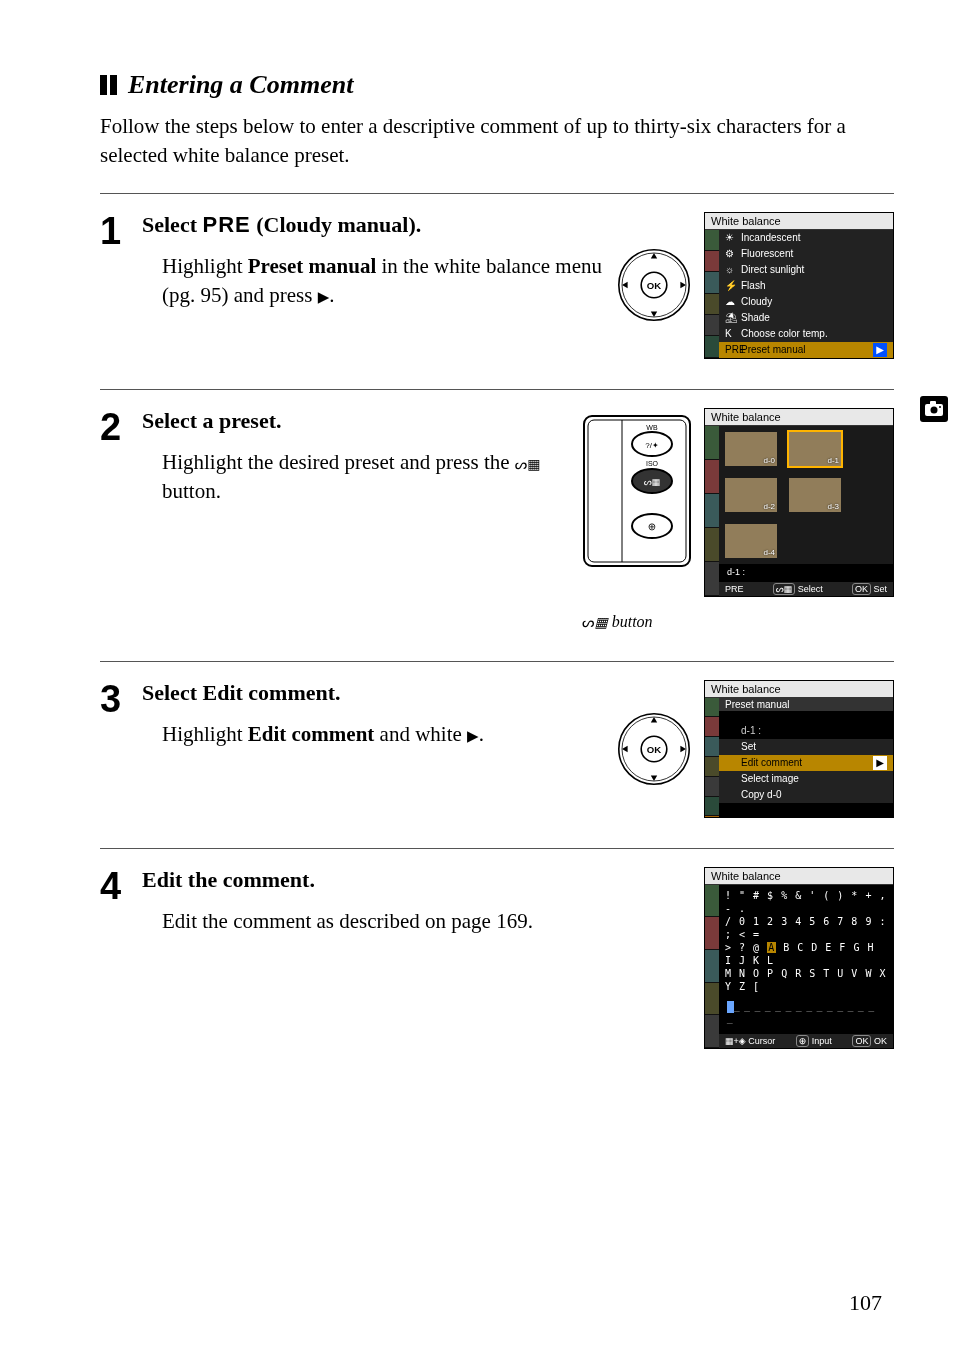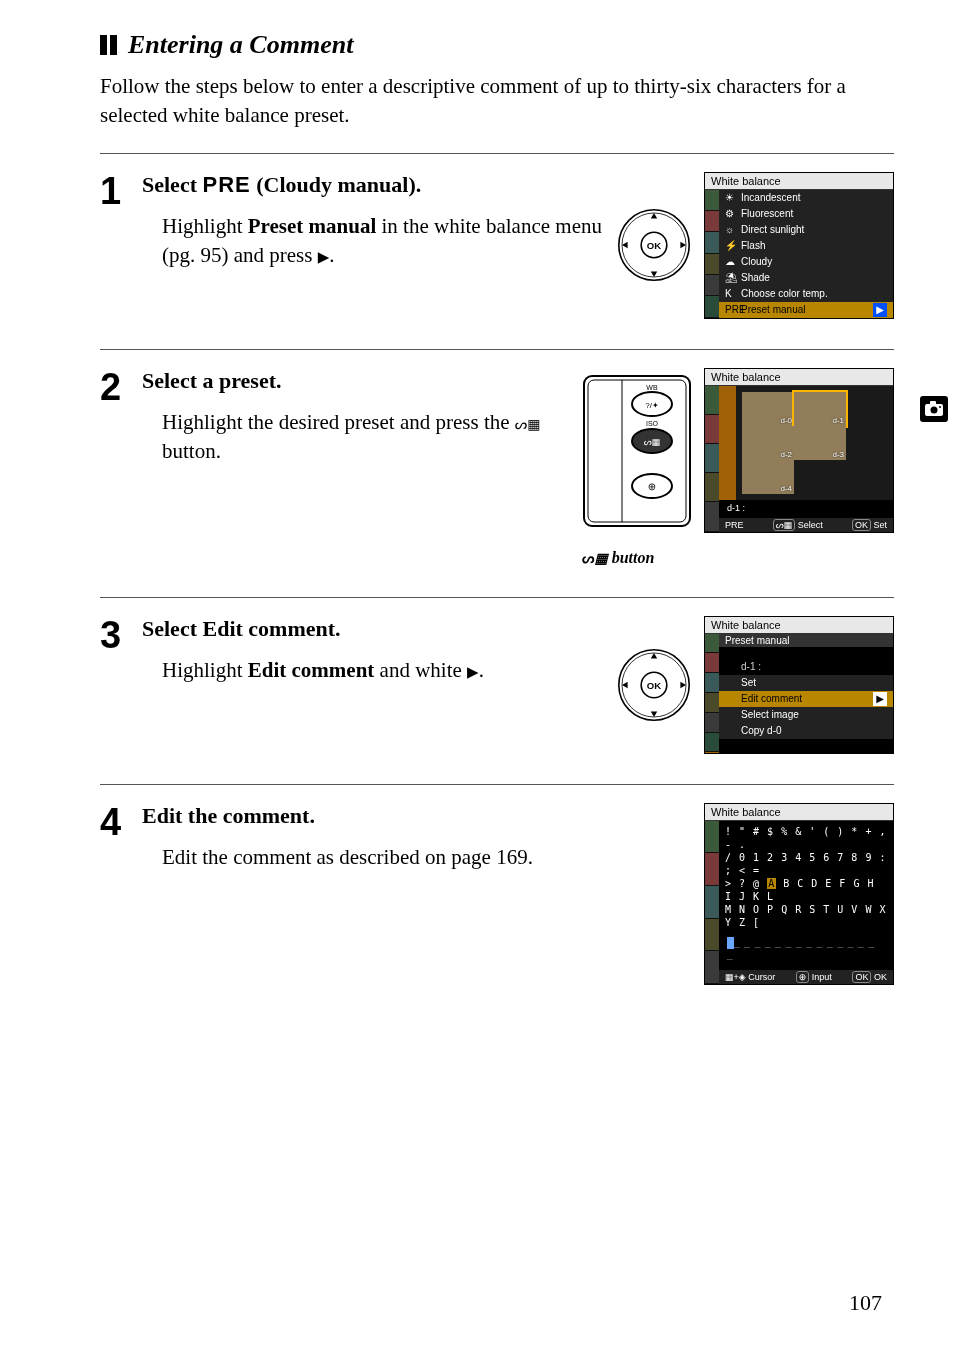--- a/index.html
+++ b/index.html
@@ -1,17 +1,17 @@
 <!DOCTYPE html>
 <html><head>
 <meta charset="utf-8">
 <style>
   * { box-sizing: border-box; margin: 0; padding: 0; }
   html, body { width: 954px; height: 1352px; background: #fff; font-family: "Times New Roman", serif; color: #000; }
-  .page { position: relative; width: 954px; height: 1352px; padding: 30px 60px 40px 100px; }
+  .page { position: relative; width: 954px; height: 1352px; padding: 70px 60px 40px 100px; }
   .section-title { font-size: 26px; font-weight: bold; font-style: italic; margin-bottom: 10px; font-family: "Times New Roman", serif; }
   .bars { display: inline-block; vertical-align: middle; margin-right: 8px; }
   .bars span { display: inline-block; width: 7px; height: 20px; background: #000; margin-right: 3px; }
   .intro { font-size: 21px; line-height: 1.4; margin-bottom: 22px; }
   .step { border-top: 1px solid #555; padding: 18px 0 30px 0; display: flex; align-items: flex-start; }
   .step-num { font-size: 38px; font-weight: bold; width: 42px; flex-shrink: 0; line-height: 1; font-family: Arial, sans-serif; }
   .step-body { flex: 1; padding-right: 10px; }
   .step-head { font-size: 22px; font-weight: bold; margin-bottom: 14px; }
   .step-text { font-size: 21px; line-height: 1.4; padding-left: 20px; }
   .step-text b { font-weight: bold; }
@@ -20,38 +20,38 @@
   
   .lcd { width: 190px; background: #a16207; font-family: Arial, sans-serif; font-size: 10px; color: #fff; border: 1px solid #000; }
   .lcd-title { background: #e8e8e8; color: #000; padding: 2px 6px; font-size: 11px; border-bottom: 1px solid #333; }
   .lcd-row { padding: 1px 6px 1px 22px; position: relative; background: #222; line-height: 14px; }
   .lcd-row.hl { background: #b88600; color: #000; }
   .lcd-row .ico { position: absolute; left: 6px; top: 1px; font-size: 10px; }
   .lcd-side { display: flex; }
   .lcd-tabs { width: 14px; display: flex; flex-direction: column; }
   .lcd-tab { flex: 1; border-bottom: 1px solid #111; }
   .lcd-main { flex: 1; }
-  .lcd-thumbs { display: flex; flex-wrap: wrap; padding: 6px; gap: 0; background: #1a1a1a; margin-left: 17px; }
+  .lcd-thumbs { display: flex; flex-wrap: wrap; padding: 6px; gap: 12px; background: #1a1a1a; }
   .thumb { width: 52px; height: 34px; background: #917d5a; position: relative; }
   .thumb.sel { outline: 2px solid #ffb400; }
   .thumb span { position: absolute; bottom: 1px; right: 2px; font-size: 8px; color: #fff; text-shadow: 0 0 2px #000; }
   .lcd-foot { background: #222; padding: 2px 6px; font-size: 9px; display: flex; justify-content: space-between; }
   .lcd-strip { padding: 3px 8px; background: #000; color: #fff; font-size: 9px; line-height: 1.3; }
   .lcd-sub { background: #333; color: #fff; padding: 1px 6px; font-size: 10px; }
   .lcd-kb { background: #000; color: #fff; font-family: monospace; font-size: 10px; padding: 4px 6px; letter-spacing: 1px; line-height: 1.3; }
   .lcd-cursorline { background: #000; padding: 4px 8px; }
   .lcd-cursorline .cur { display: inline-block; width: 7px; height: 12px; background: #6aa6ff; vertical-align: middle; }
   .lcd-cursorline .slot { color: #666; letter-spacing: 1px; }
   
   .okbtn { width: 80px; height: 80px; position: relative; flex-shrink:0; align-self:center; }
   .okbtn svg { width: 100%; height: 100%; }
   
   .camera-back { width: 110px; height: 160px; position: relative; flex-shrink:0; }
   .camera-back svg { width: 100%; height: 100%; }
-  .caption { font-size: 16px; font-style: italic; margin-top: 6px; font-weight: bold; }
+  .caption { font-size: 16px; font-style: italic; margin-top: 6px; }
   .qicon { display:inline-block; font-family: Arial, sans-serif; font-size: 14px; }
   .qicon .q { font-style: normal; }
   
   .sidetab { position: absolute; right: 0; top: 384px; width: 40px; height: 50px; display:flex; align-items:center; justify-content:center; }
   .sidetab-inner { width: 28px; height: 26px; background:#000; border-radius:3px; display:flex; align-items:center; justify-content:center; color:#fff; font-size:16px; }
   .tri { font-size: 15px; }
   .hl-a { background:#b88600; color:#000; padding:0 1px; }
 </style>
 </head>
 <body>

